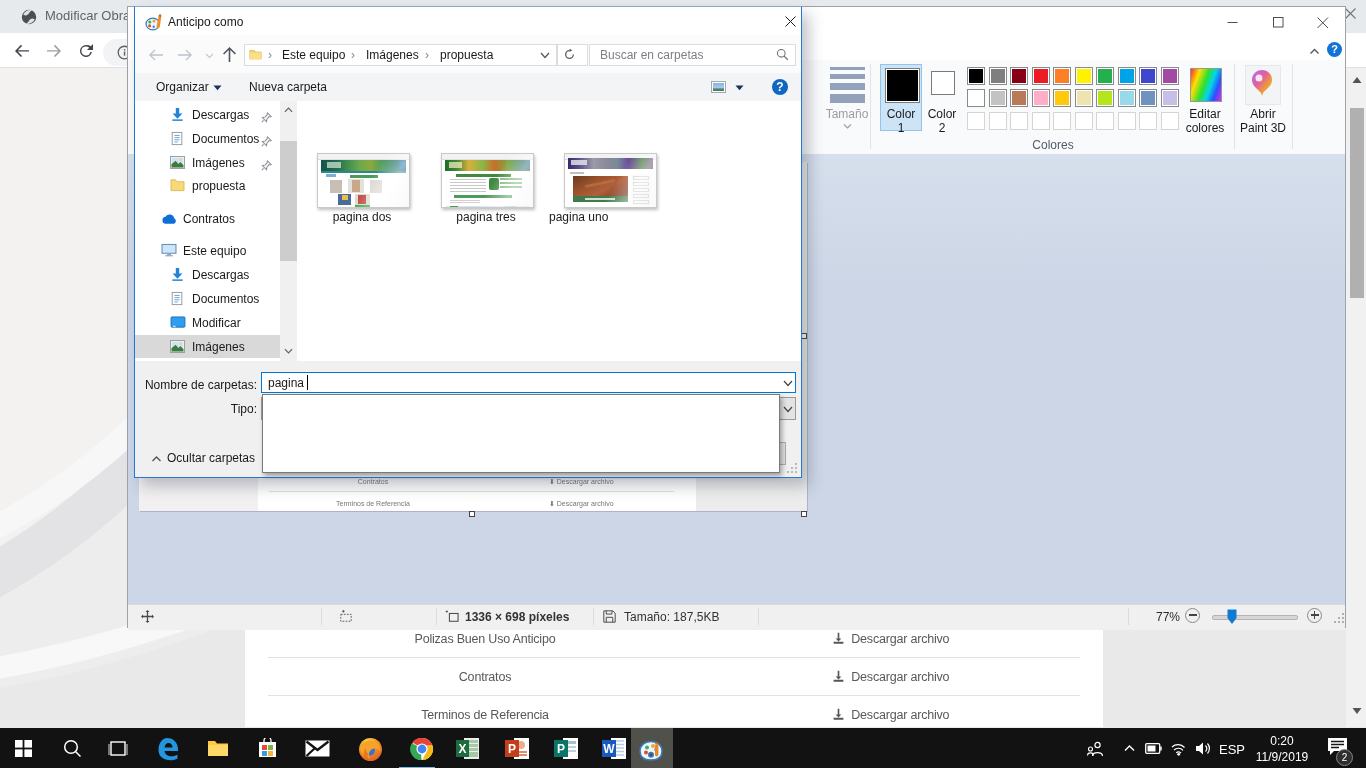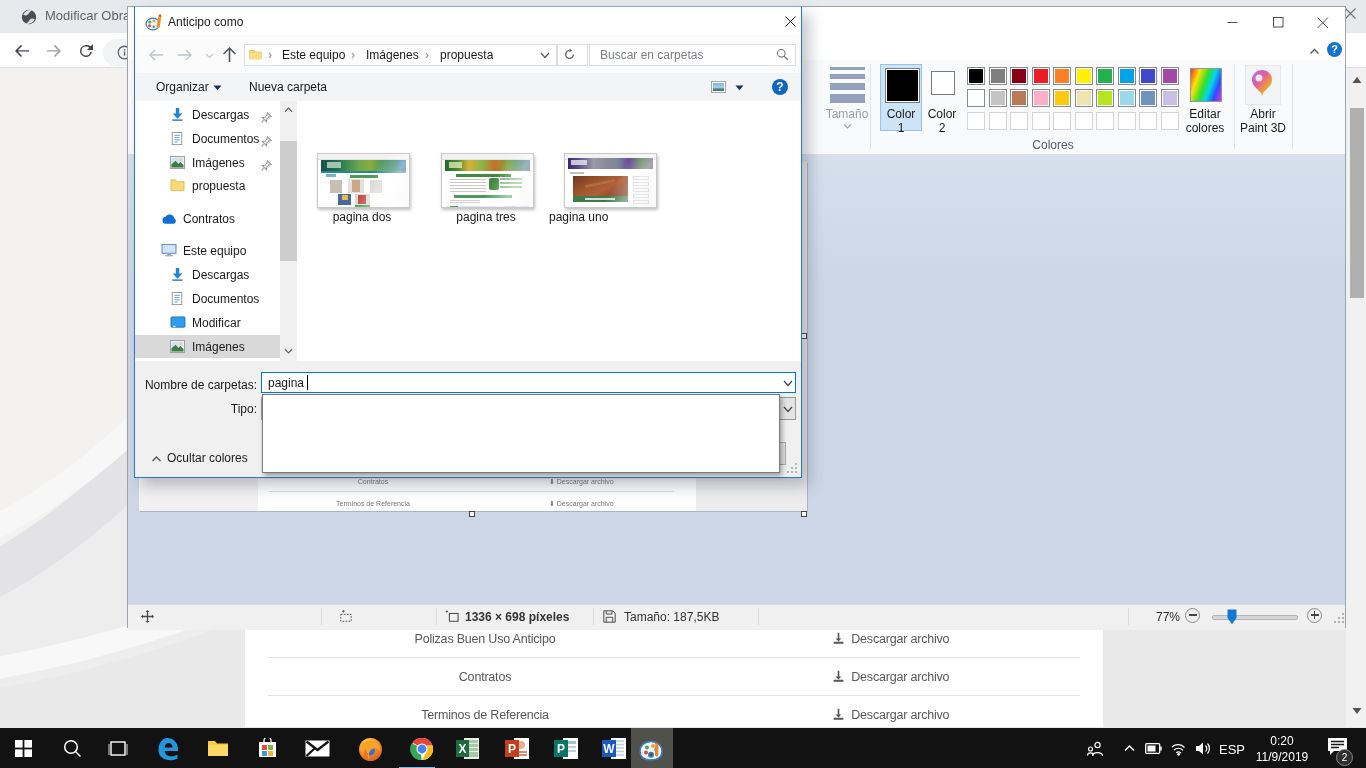--- a/index.html
+++ b/index.html
@@ -469,21 +469,21 @@
       <path d="M1 1 5 5.5 9 1" fill="none" stroke="#444" stroke-width="1.2"></path>
     </svg>
 
   <div class="abs" style="left:568px;top:435px;width:83px;height:23px;background:#e1e1e1;border:1px solid #adadad;box-sizing:border-box;"></div>
 
   <div class="abs" style="left:127px;top:387px;width:516px;height:77px;background:#fff;border:1px solid #7a7a7a;box-shadow:2px 3px 5px rgba(0,0,0,0.35);"></div>
 
   <svg class="abs" style="left:16px;top:448px;" width="11" height="8" viewBox="0 0 11 8">
       <path d="M1.5 6 5.5 2 9.5 6" fill="none" stroke="#555" stroke-width="1.4"></path>
     </svg>
-  <div class="abs t12" style="left:32px;top:444px;">Ocultar colores</div>
+  <div class="abs t12" style="left:32px;top:444px;">Ocultar carpetas</div>
 
   <svg class="abs" style="left:652px;top:456px;" width="11" height="11" viewBox="0 0 11 11">
     <g fill="#b9b9b9">
         <rect x="8" y="0" width="2" height="2"></rect>
         <rect x="8" y="4" width="2" height="2"></rect>
         <rect x="8" y="8" width="2" height="2"></rect>
         <rect x="4" y="4" width="2" height="2"></rect>
         <rect x="4" y="8" width="2" height="2"></rect>
         <rect x="0" y="8" width="2" height="2"></rect>
       </g>

